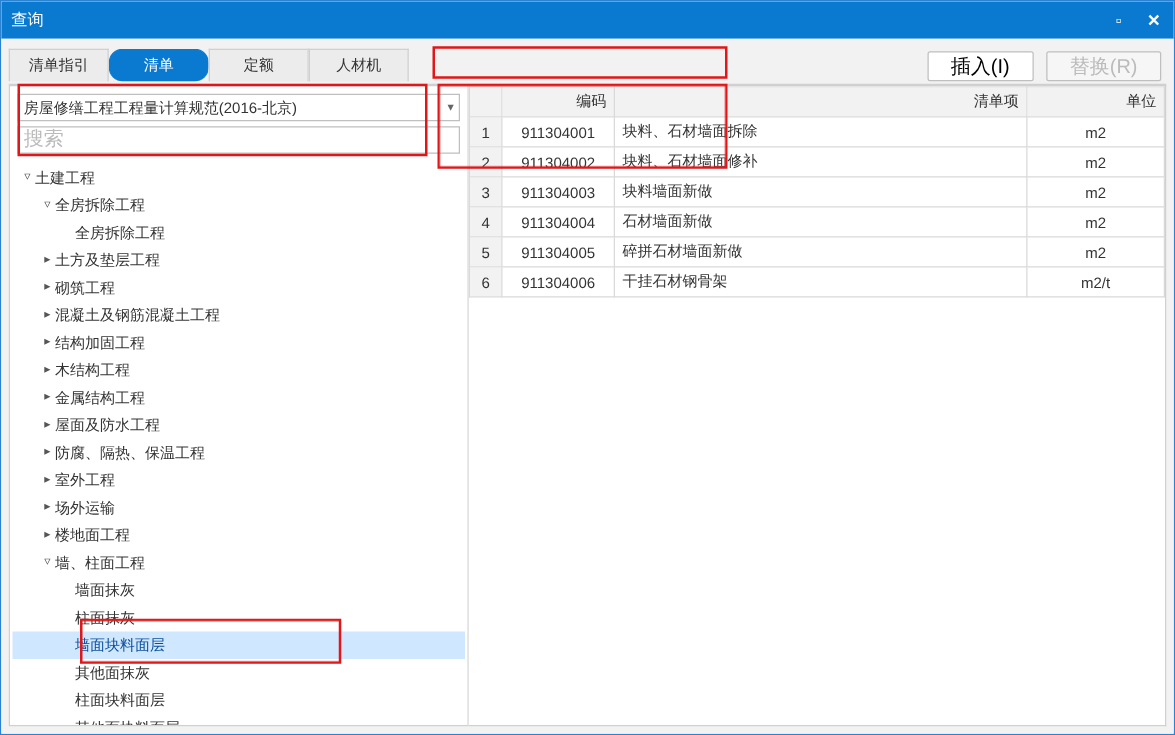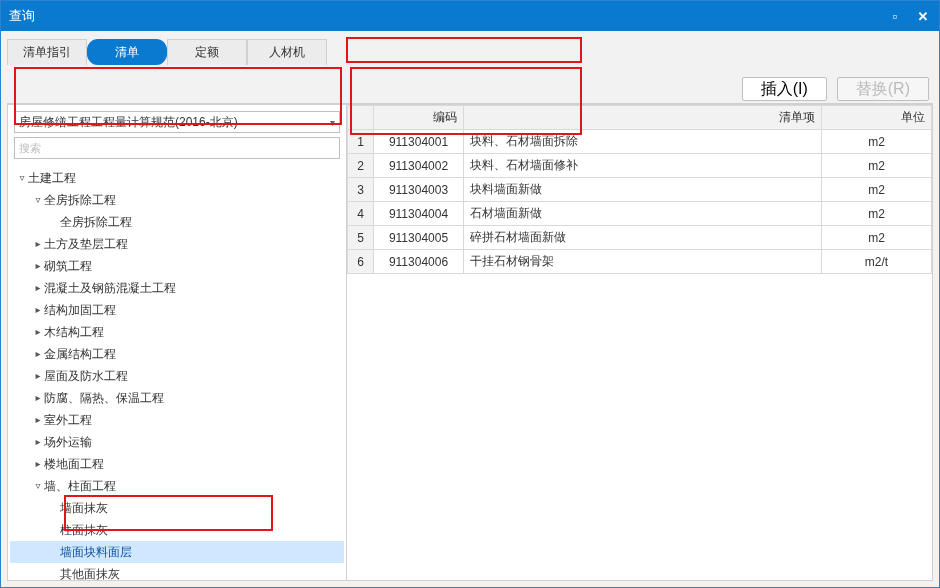--- a/index.html
+++ b/index.html
@@ -42,21 +42,20 @@
     padding: 6px;
     display: flex;
     flex-direction: column;
   }
 
   .toprow {
     display: flex;
     align-items: flex-start;
     gap: 8px;
     position: relative;
-    flex-direction: column;
   }
 
   
   .tabbar {
     display: flex;
     height: 28px;
     align-items: flex-end;
   }
   .tab {
     width: 80px;
@@ -108,21 +107,21 @@
   
   .split {
     flex: 1;
     display: flex;
     margin-top: 2px;
     min-height: 0;
     border-top: 1px solid #d0d0d0;
   }
 
   .leftpane {
-    width: 340px;
+    width: 368px;
     background: #fff;
     border: 1px solid #d0d0d0;
     display: flex;
     flex-direction: column;
     position: relative;
   }
 
   .combo {
     height: 22px;
     margin: 6px 6px 2px 6px;
@@ -146,21 +145,21 @@
     background: #fff;
     display: flex;
     align-items: center;
     padding: 0 4px;
     color: #999;
   }
   .searchbox input {
     border: none;
     outline: none;
     width: 100%;
-    font-size: 11px;
+    font-size: 16px;
     color: #333;
     background: transparent;
   }
   .searchbox input::placeholder { color: #bbb; }
 
   .tree {
     flex: 1;
     overflow: auto;
     padding: 4px 2px;
     line-height: 22px;

